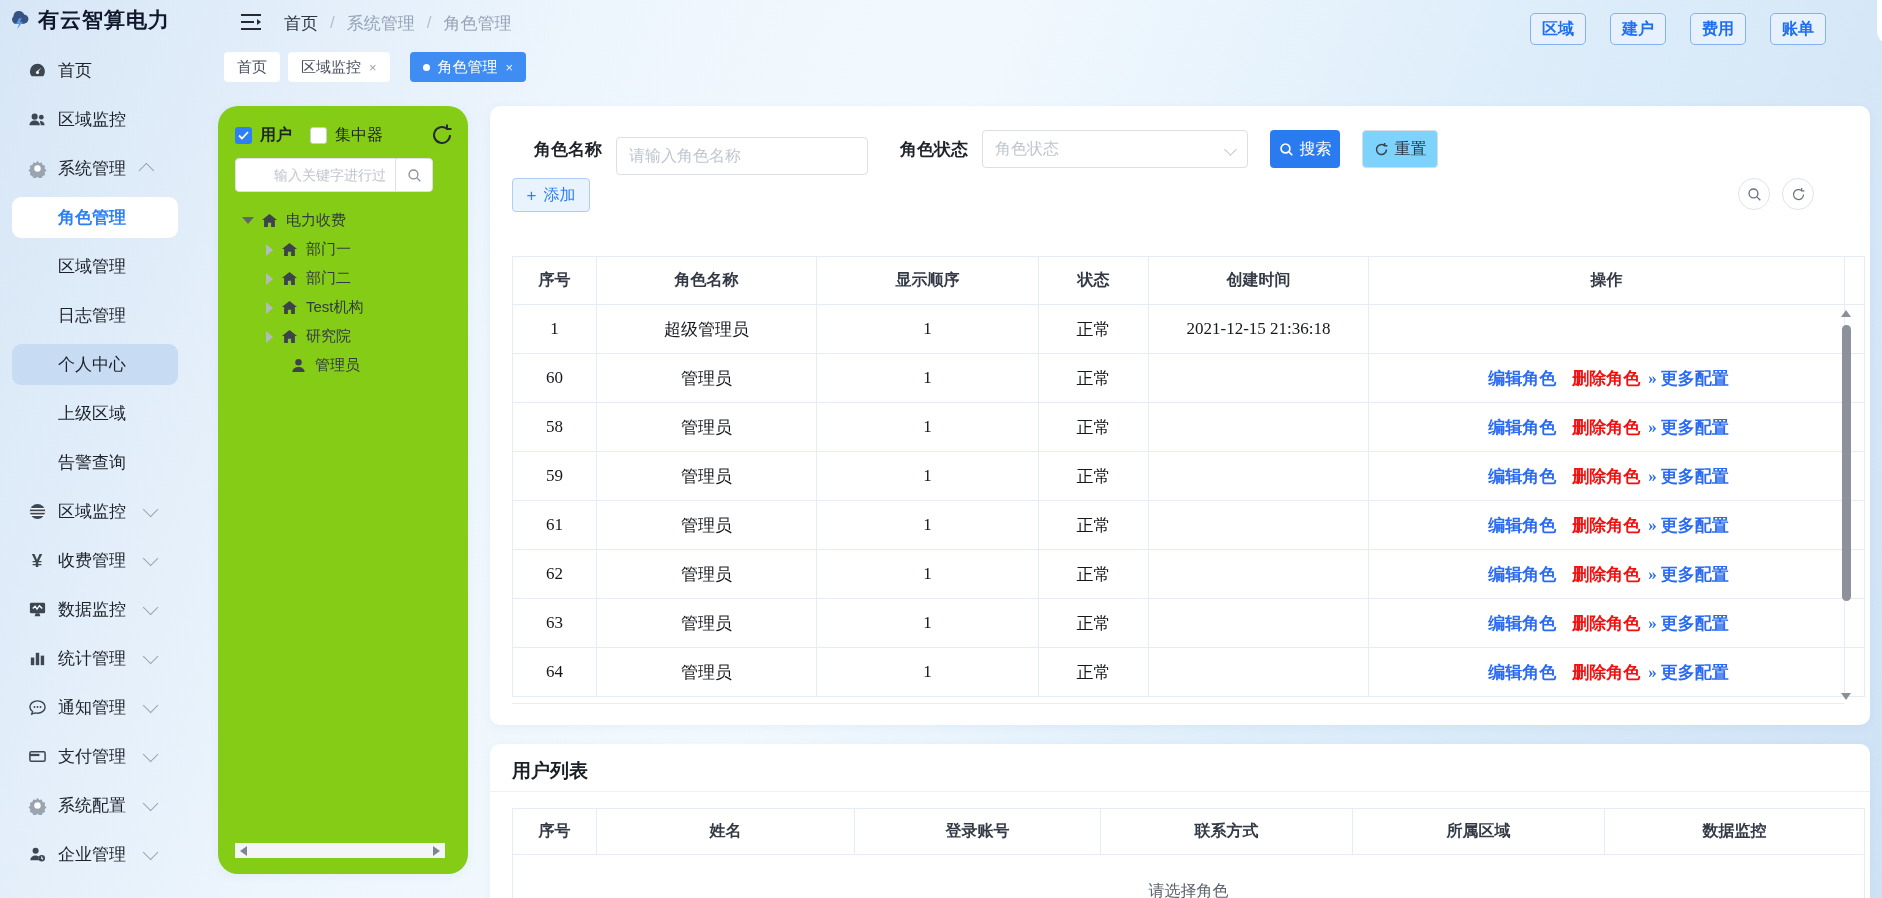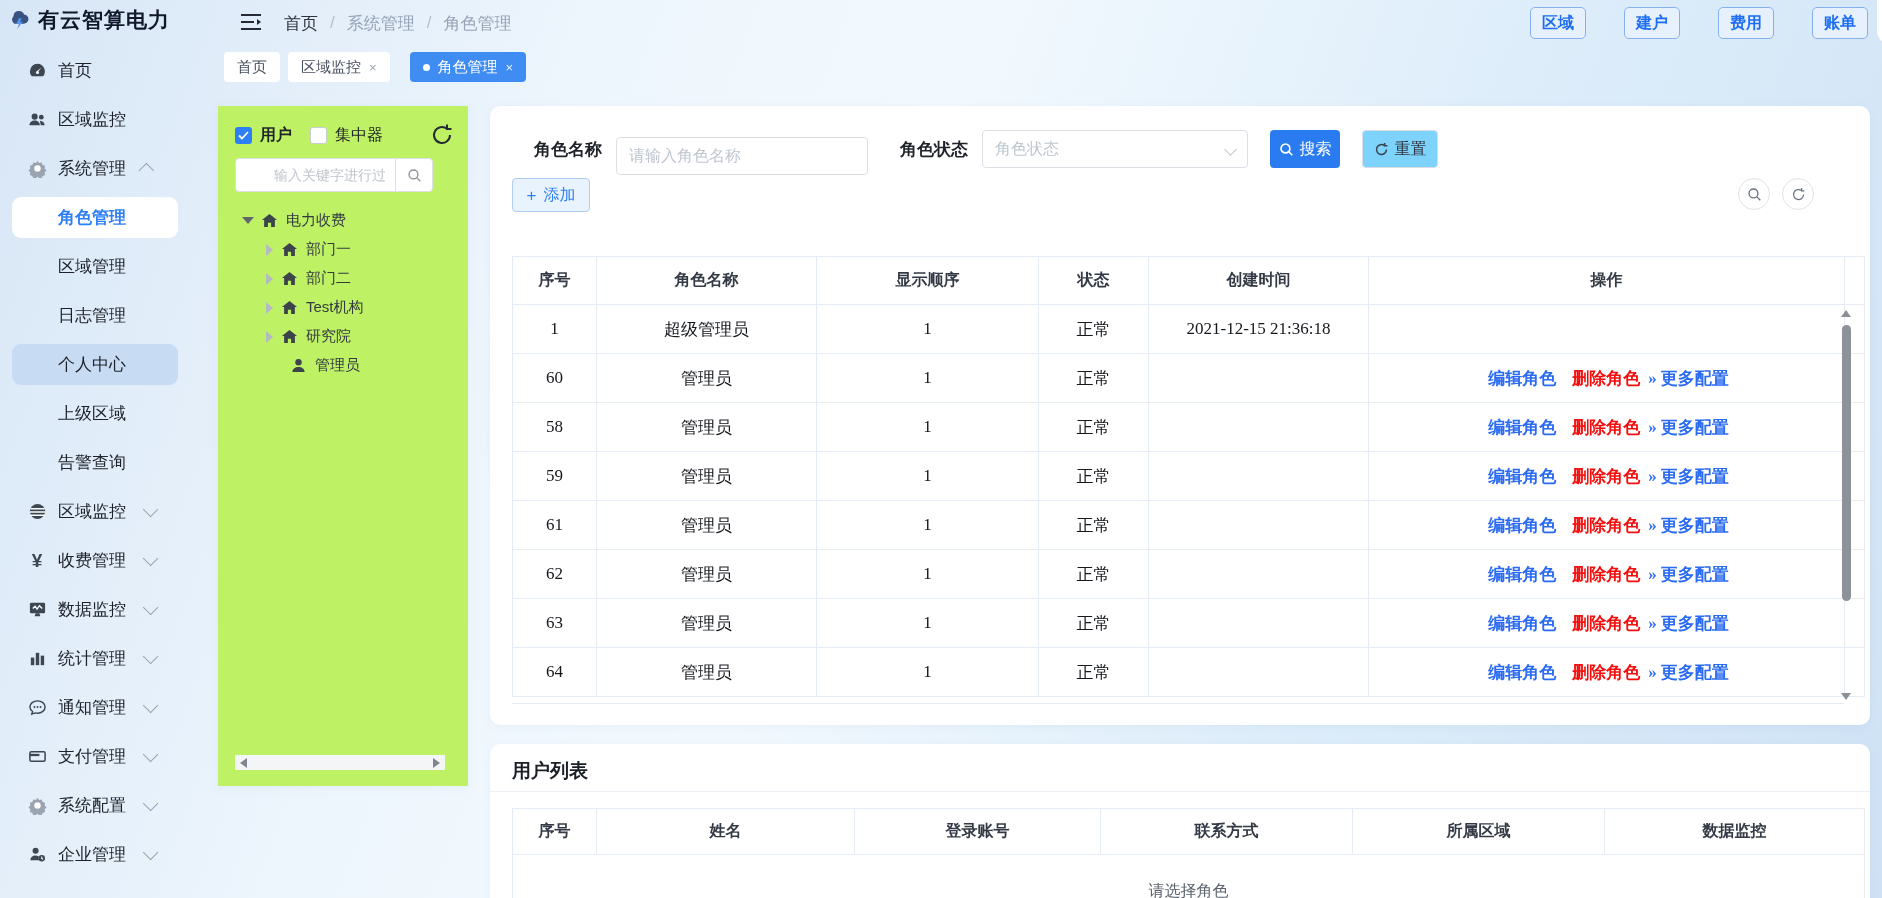--- a/index.html
+++ b/index.html
@@ -28,32 +28,32 @@
   .sub-item.active .mi-label { color:#2d7ff7; font-weight:bold; }
   .sub-item.hl .sub-box { background:#c7dbf3; }
   .yen-glyph { font-size:19px; font-weight:bold; color:#3d4754; }
   
   .tophdr { position:absolute; left:190px; top:0; right:0; height:46px; }
   .fold-icon { position:absolute; left:50px; top:12px; width:22px; height:20px; cursor:pointer; }
   .breadcrumb { position:absolute; left:94px; top:0; height:46px; display:flex; align-items:center; gap:12px; font-size:17px; }
   .bc-current { color:#2f3540; }
   .bc-sep { color:#b7c0cc; }
   .bc-dim { color:#97a3b7; }
-  .quick-btns { position:absolute; left:1340px; top:7px; display:flex; gap:38px; }
+  .quick-btns { position:absolute; left:1340px; top:13px; display:flex; gap:24px; }
   .qbtn { width:56px; height:32px; background:#e7f1fd; border:1px solid #85b1ef; border-radius:5px; color:#1d6ef2; font-size:16px; font-weight:bold; display:flex; align-items:center; justify-content:center; cursor:pointer; }
   .hdr-tools { position:absolute; left:1687px; top:0; width:195px; height:46px; background:#ffffff; border-radius:0 0 0 16px; display:flex; align-items:center; }
   
   .tabbar { position:absolute; left:224px; top:52px; display:flex; gap:8px; }
   .tab { height:30px; background:#fff; border-radius:4px; display:flex; align-items:center; padding:0 13px; font-size:15px; color:#495060; cursor:pointer; gap:8px; }
   .tab .tab-close { font-size:13px; color:#9aa3ad; line-height:1; }
   .tab.active { background:#3f8cf3; color:#fff; margin-left:12px; }
   .tab.active .tab-close { color:#eaf2ff; }
   .tab-dot { width:7px; height:7px; border-radius:50%; background:#fff; }
   
-  .tree-card { position:absolute; left:218px; top:106px; width:250px; height:680px; background:#bef264; border-radius:0; box-shadow:0 2px 10px rgba(60,100,160,.06); }
+  .tree-card { position:absolute; left:218px; top:106px; width:250px; height:768px; background:#84cc16; border-radius:20px; box-shadow:0 2px 10px rgba(60,100,160,.06); }
   .chk-row { position:absolute; left:17px; top:18px; right:14px; height:22px; display:flex; align-items:center; }
   .checkbox { width:17px; height:17px; border-radius:3px; display:flex; align-items:center; justify-content:center; cursor:pointer; }
   .checkbox.checked { background:#2d7ff7; }
   .checkbox.empty { background:#fff; border:1px solid #c6cdd6; }
   .chk-label { font-size:16px; font-weight:bold; color:#1f2329; margin:0 0 0 8px; cursor:pointer; }
   .chk-label.second { font-weight:normal; }
   .gap18 { width:18px; }
   .refresh-big { margin-left:auto; width:24px; height:24px; color:#262b33; cursor:pointer; }
   .tree-search { position:absolute; left:17px; top:52px; width:198px; height:34px; border:1px solid #dcdfe6; border-radius:4px; display:flex; overflow:hidden; background:#fff;padding-left:28px; }
   .tree-search input { flex:1; border:0; outline:none; padding:0 10px; font-size:14px; color:#333; font-family:"Liberation Sans",sans-serif; min-width:0; }

